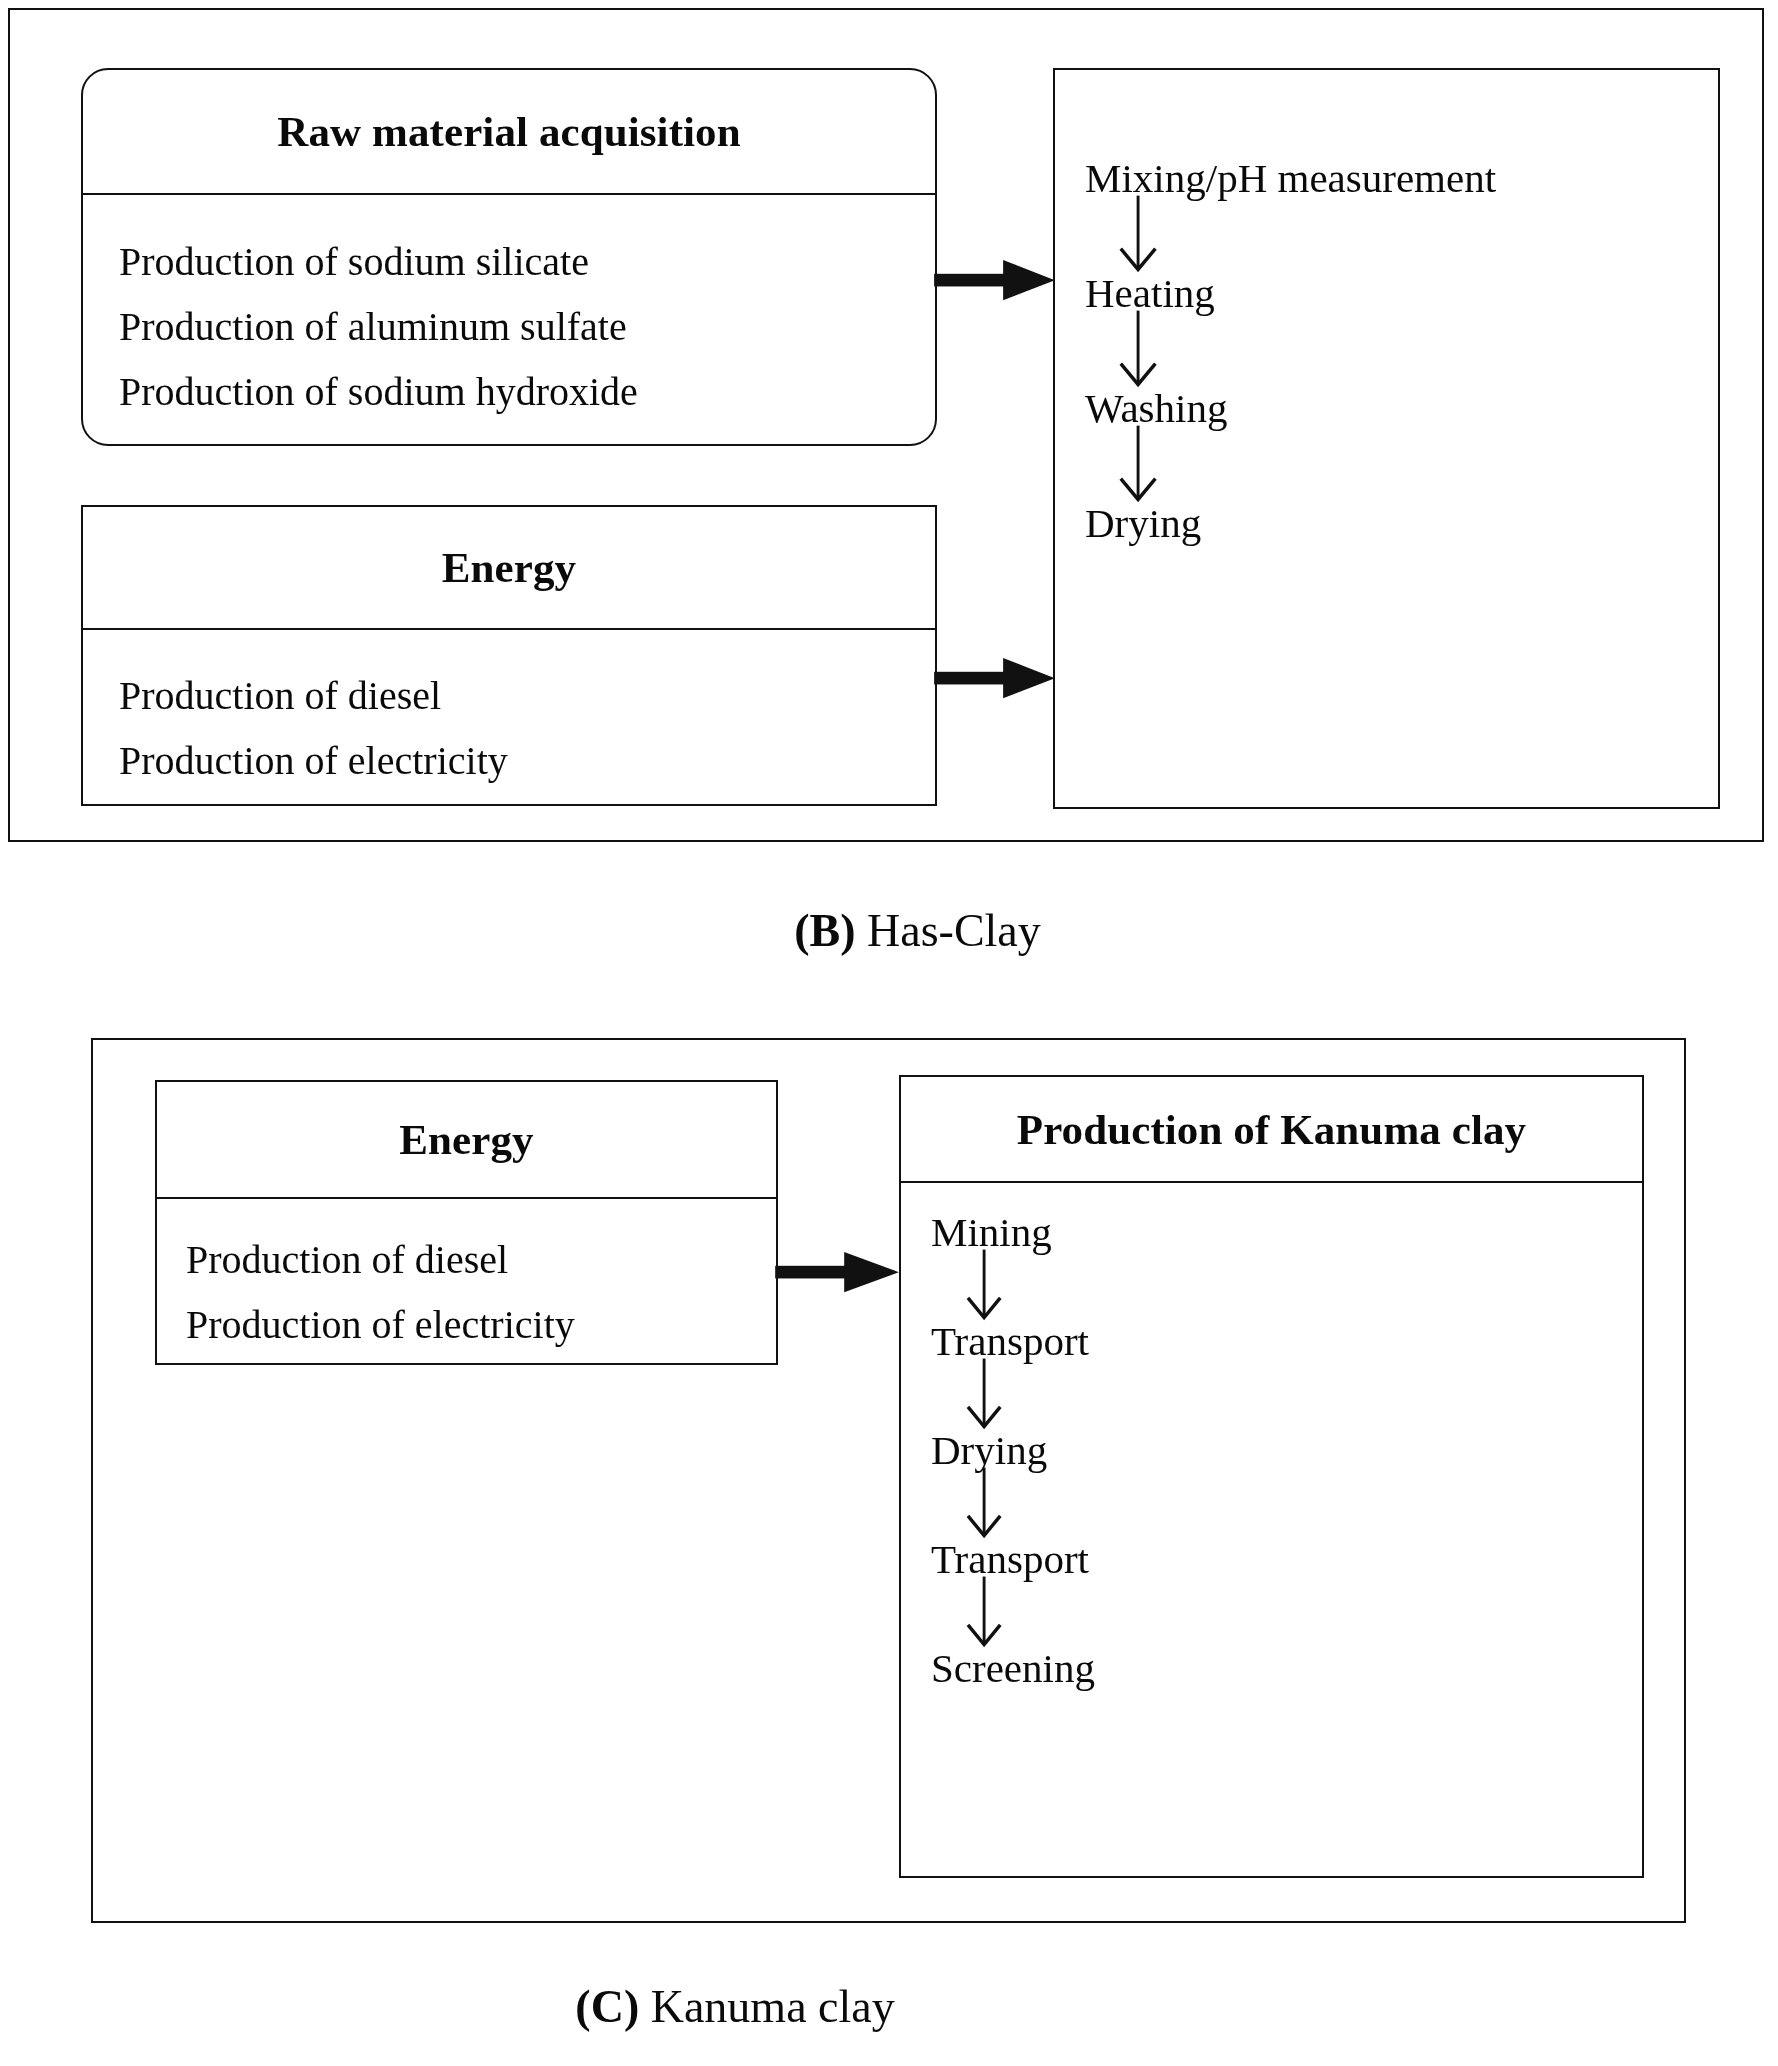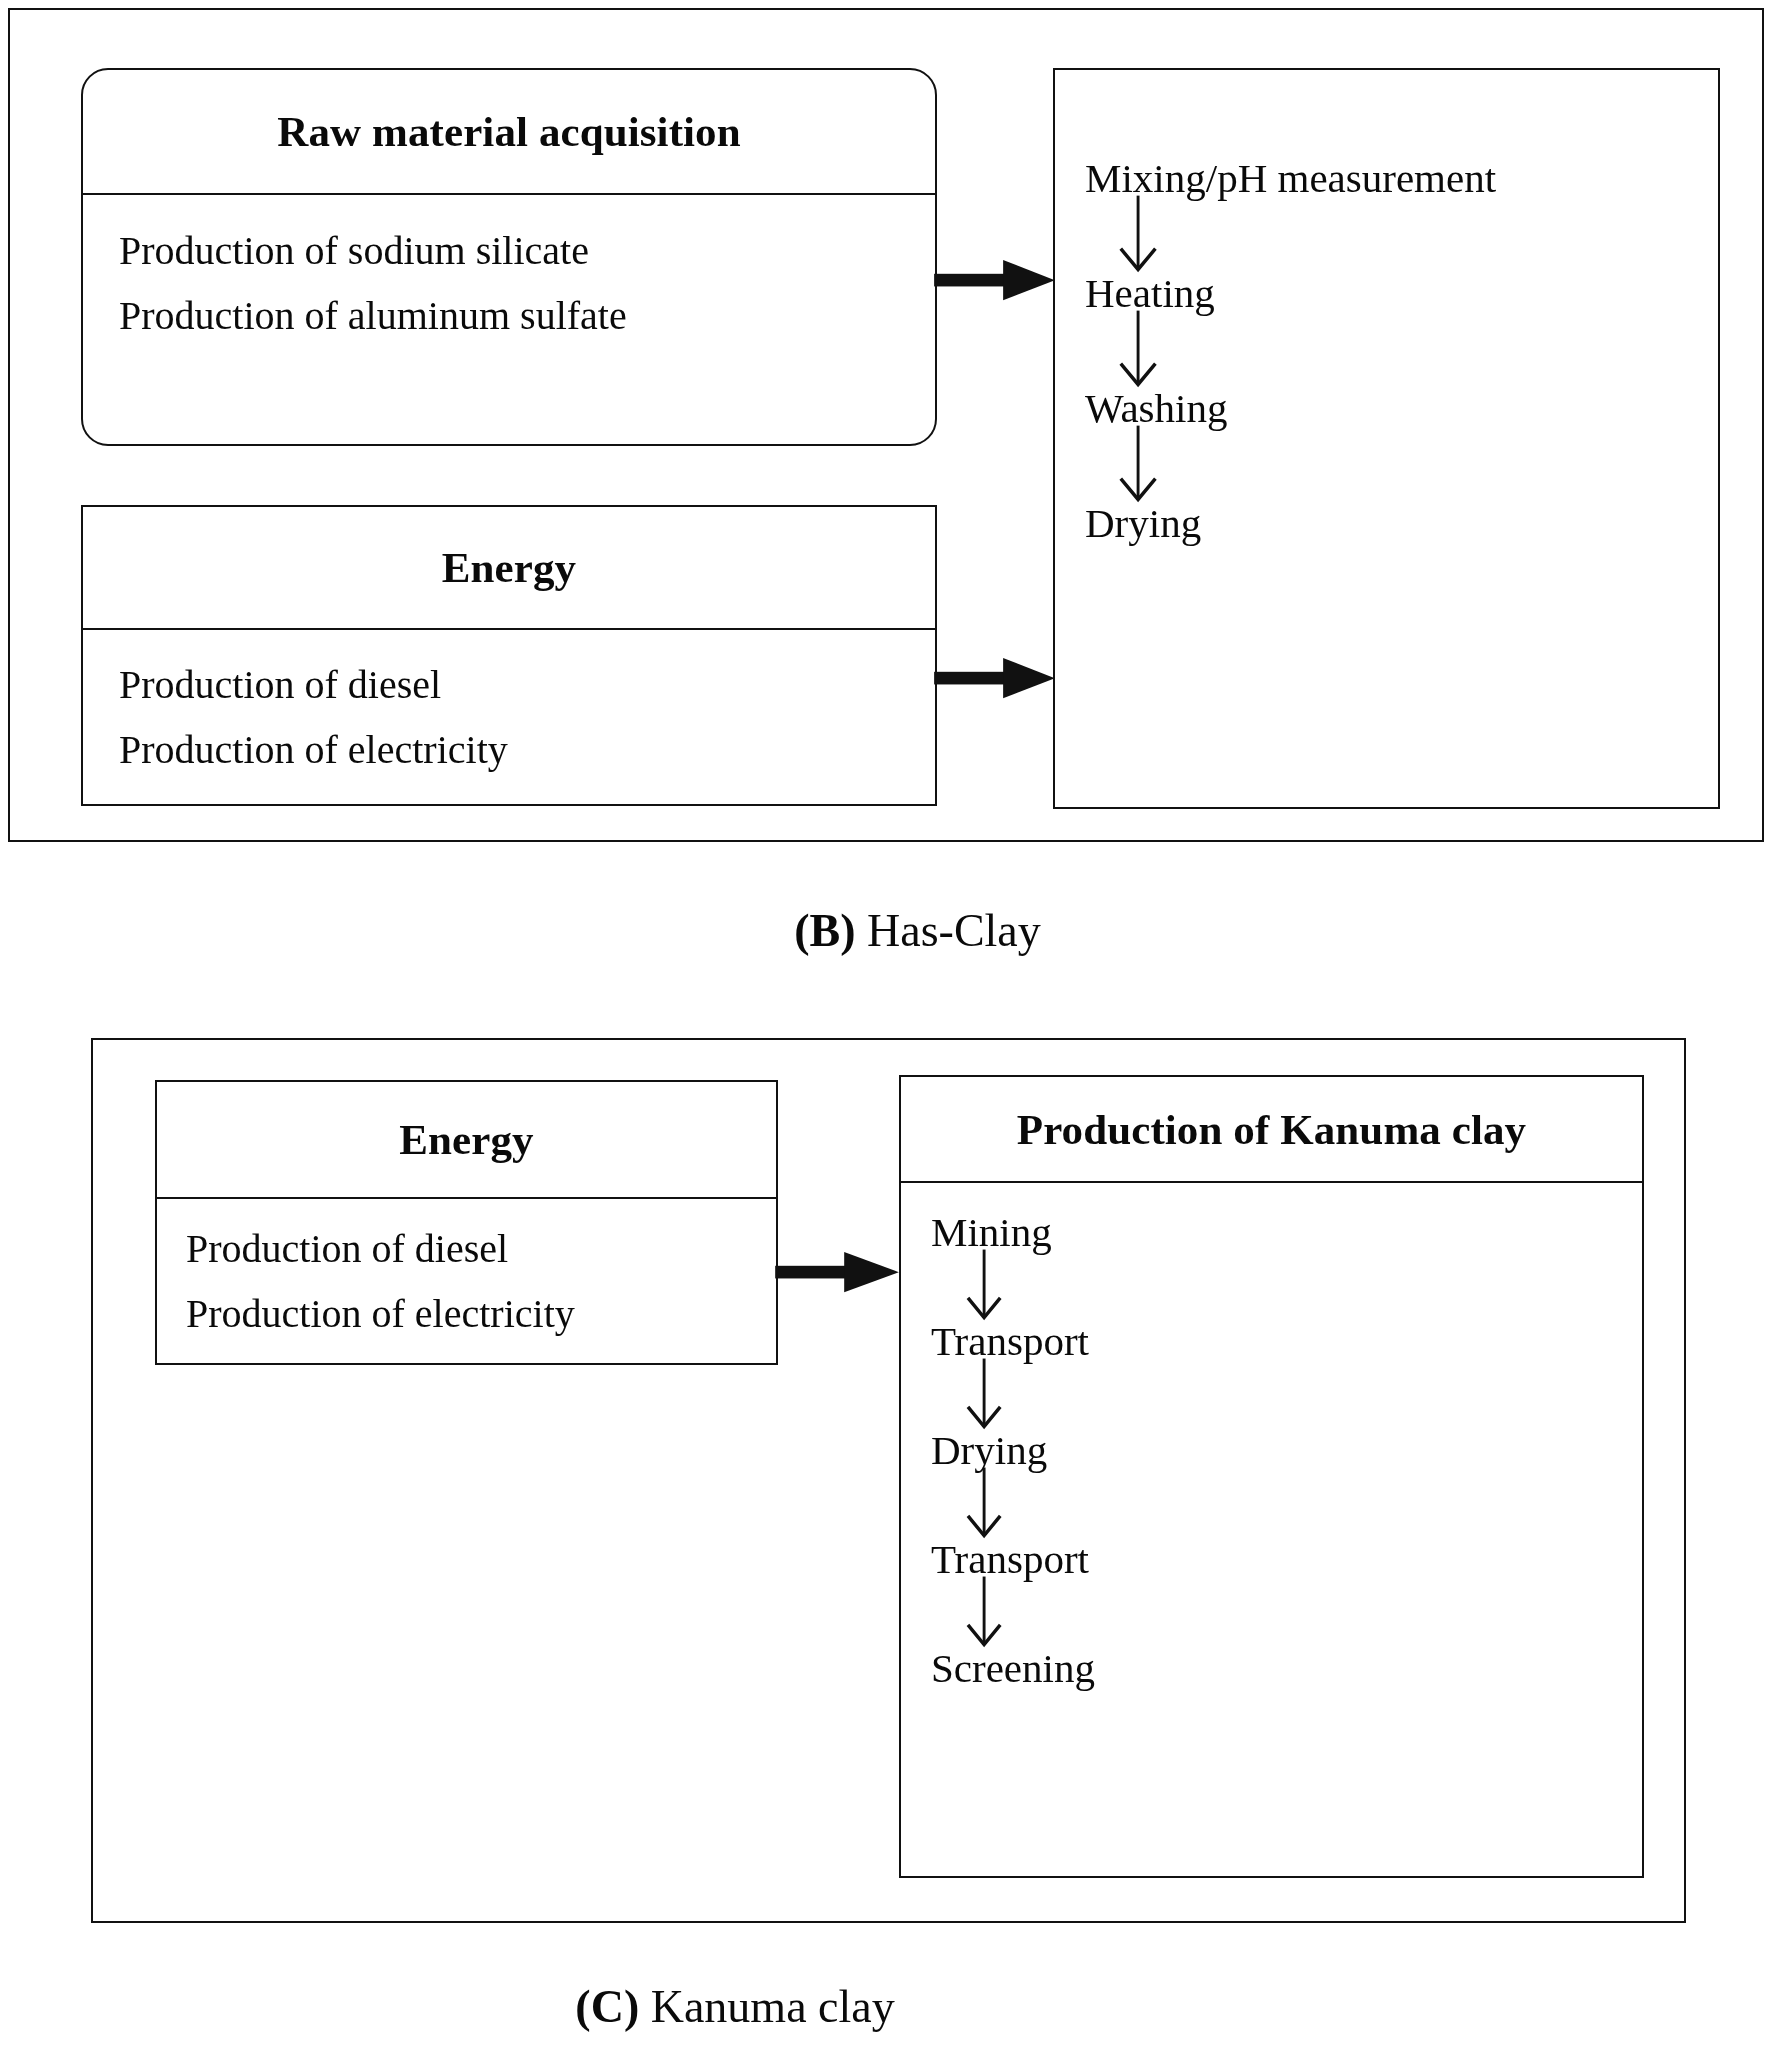--- a/index.html
+++ b/index.html
@@ -40,20 +40,21 @@
   }
 
   .card-body {
     position: relative;
   }
 
   .item-list {
     position: absolute;
     display: flex;
     flex-direction: column;
+    margin-top: 11px;
   }
   .item-list .list-item {
     white-space: nowrap;
     line-height: 1.0;
   }
 
   
   .process-chain {
     position: absolute;
     display: flex;
@@ -130,20 +131,21 @@
 <body>
 
 <div class="abs outer-frame" id="panel-b-frame">
 
   <div class="abs card" id="card-raw">
     <div class="card-header">Raw material acquisition</div>
     <div class="card-body">
       <div class="item-list" id="raw-items">
         <div class="list-item">Production of sodium silicate</div>
         <div class="list-item">Production of aluminum sulfate</div>
+        <div class="list-item">Production of sodium hydroxide</div>
       </div>
     </div>
   </div>
 
   <div class="abs card" id="card-energy-b">
     <div class="card-header">Energy</div>
     <div class="card-body">
       <div class="item-list" id="energy-b-items">
         <div class="list-item">Production of diesel</div>
         <div class="list-item">Production of electricity</div>

